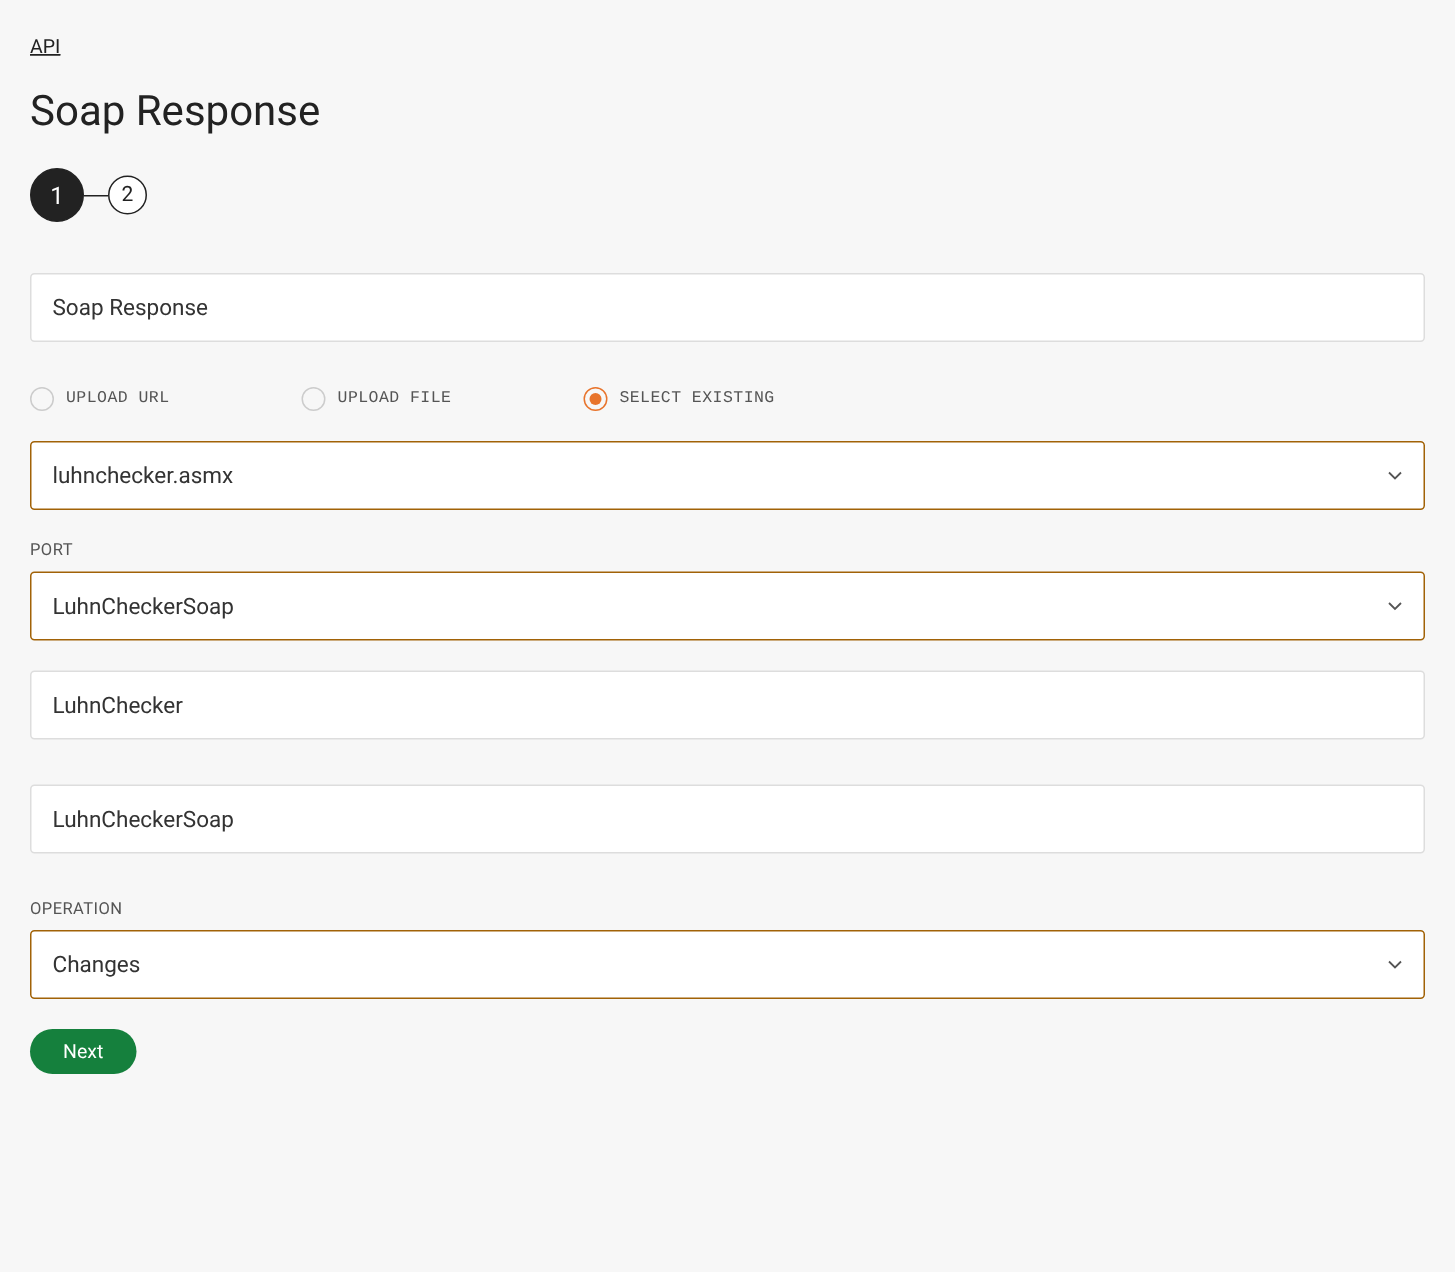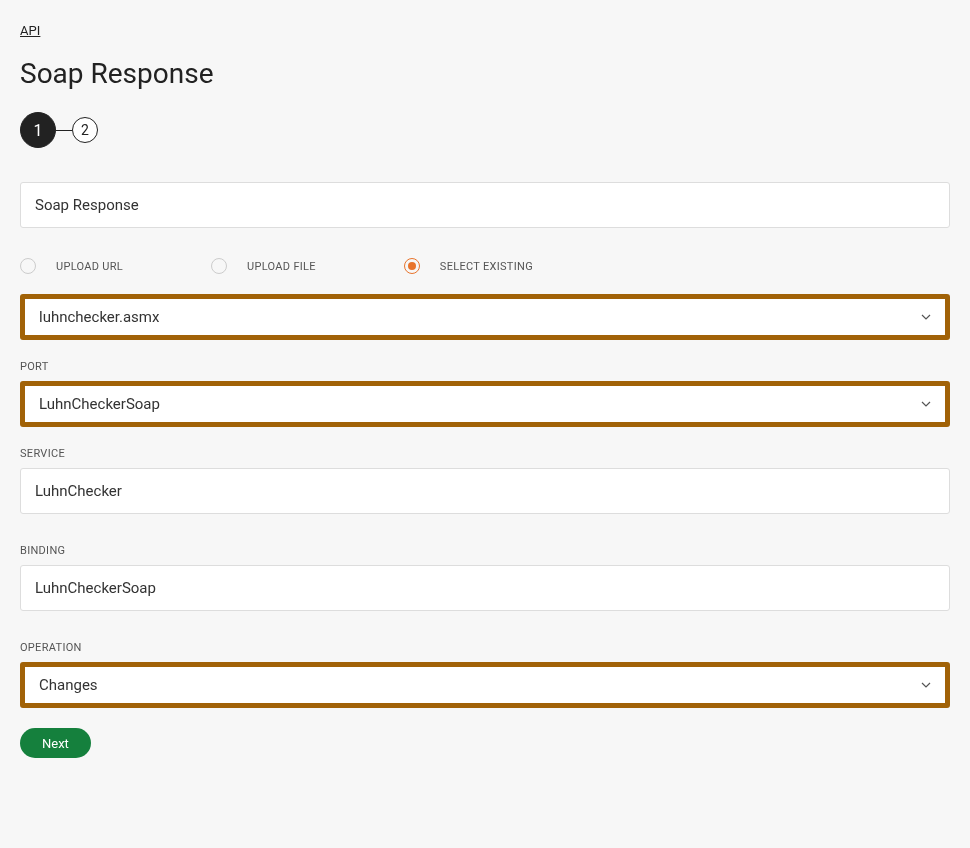--- a/index.html
+++ b/index.html
@@ -82,21 +82,21 @@
       background: #fff;
       padding: 0 14px;
       font-size: 15px;
       color: #333;
       margin-bottom: 20px;
       font-family: inherit;
     }
     .form-select {
       width: 100%;
       height: 46px;
-      border: 5px solid #a16207;
+      border: 1px solid #a16207;
       border-radius: 3px;
       background: #fff;
       padding: 0 14px;
       font-size: 15px;
       color: #333;
       margin-bottom: 20px;
       display: flex;
       align-items: center;
       justify-content: space-between;
       cursor: pointer;
@@ -107,22 +107,23 @@
       flex-shrink: 0;
     }
     .radio-group {
       display: flex;
       gap: 88px;
       margin-bottom: 20px;
     }
     .radio-item {
       display: flex;
       align-items: center;
-      gap: 20px;
+      gap: 8px;
       cursor: pointer;
+      font-family: Liberation Mono, monospace;
     }
     .radio-circle {
       width: 16px;
       height: 16px;
       border: 1.5px solid #ccc;
       border-radius: 50%;
       display: flex;
       align-items: center;
       justify-content: center;
       flex-shrink: 0;
@@ -218,26 +219,24 @@
   <label class="form-label">PORT</label>
   <div class="form-select">
     <span>LuhnCheckerSoap</span>
     <svg class="chevron" viewBox="0 0 10 10">
         <path d="M1 3 L5 7 L9 3" stroke="#555" stroke-width="1.2" fill="none"></path>
       </svg>
   </div>
 </div>
 
 <div class="field-group">
-  <label class="form-label">SERVICE</label>
   <input type="text" class="form-input" value="LuhnChecker" style="">
 </div>
 
 <div class="field-group">
-  <label class="form-label">BINDING</label>
   <input type="text" class="form-input" value="LuhnCheckerSoap" style="">
 </div>
 
 <div class="field-group">
   <label class="form-label">OPERATION</label>
   <div class="form-select">
     <span>Changes</span>
     <svg class="chevron" viewBox="0 0 10 10">
         <path d="M1 3 L5 7 L9 3" stroke="#555" stroke-width="1.2" fill="none"></path>
       </svg>

